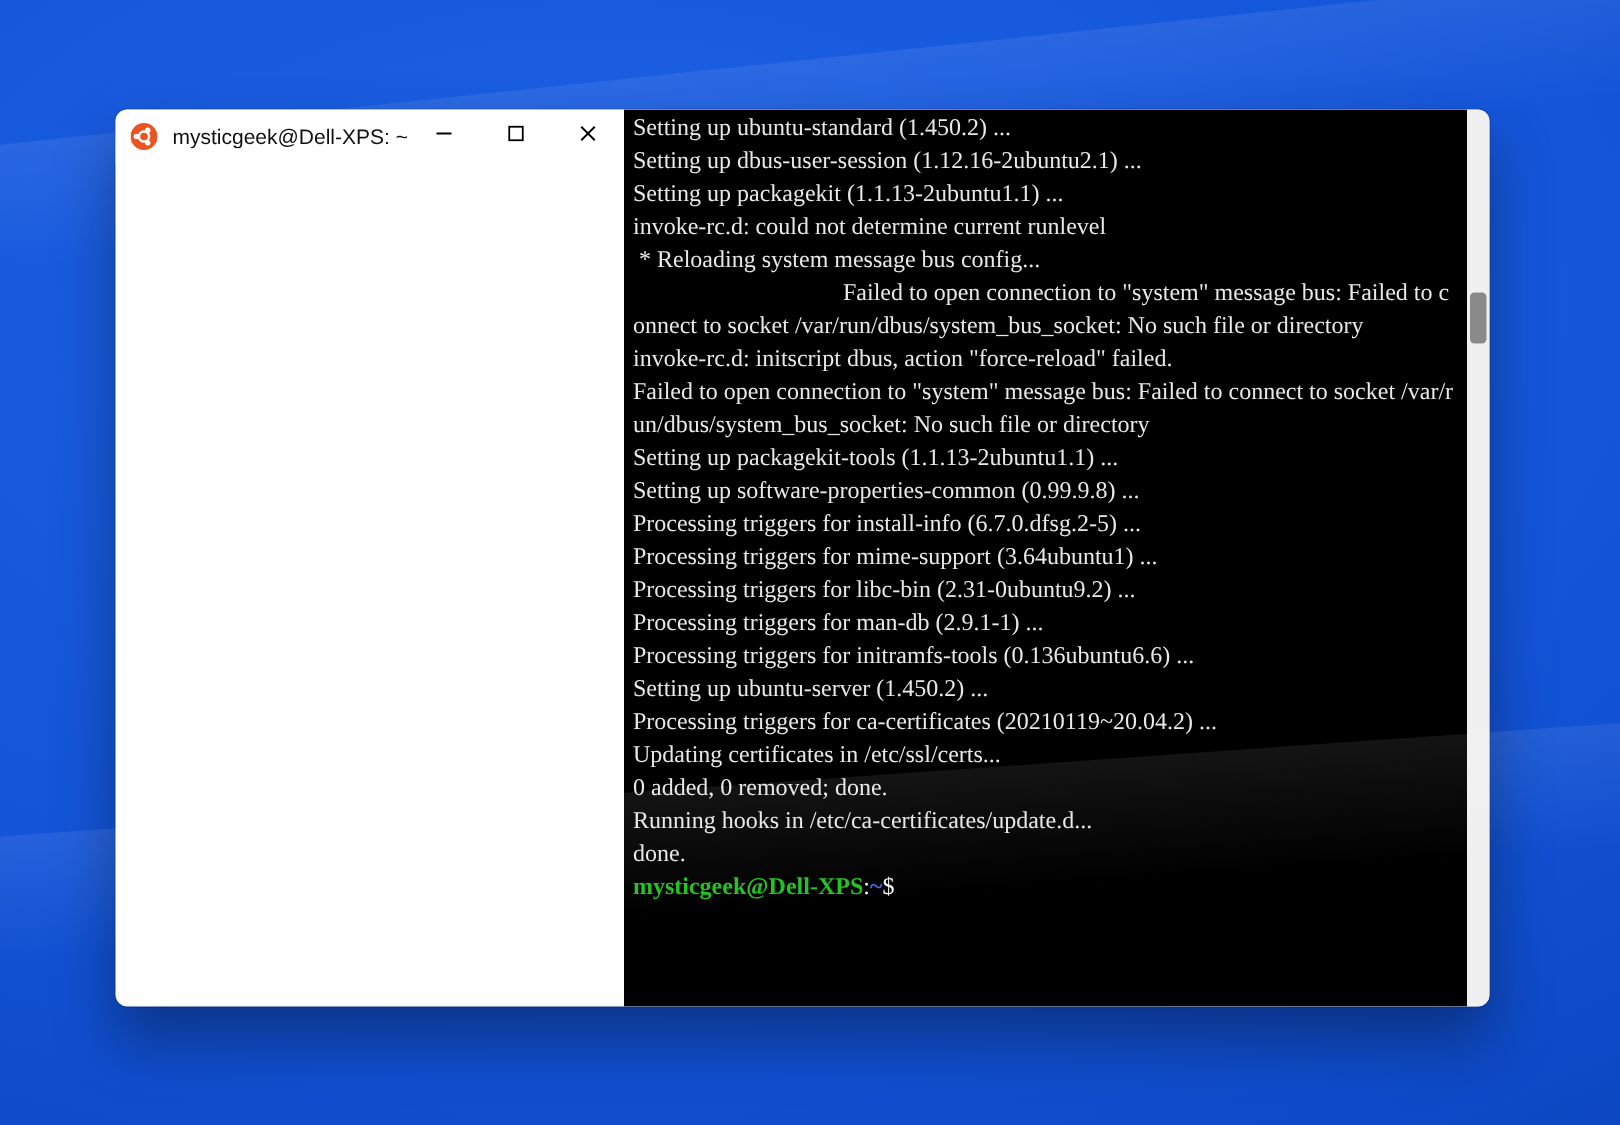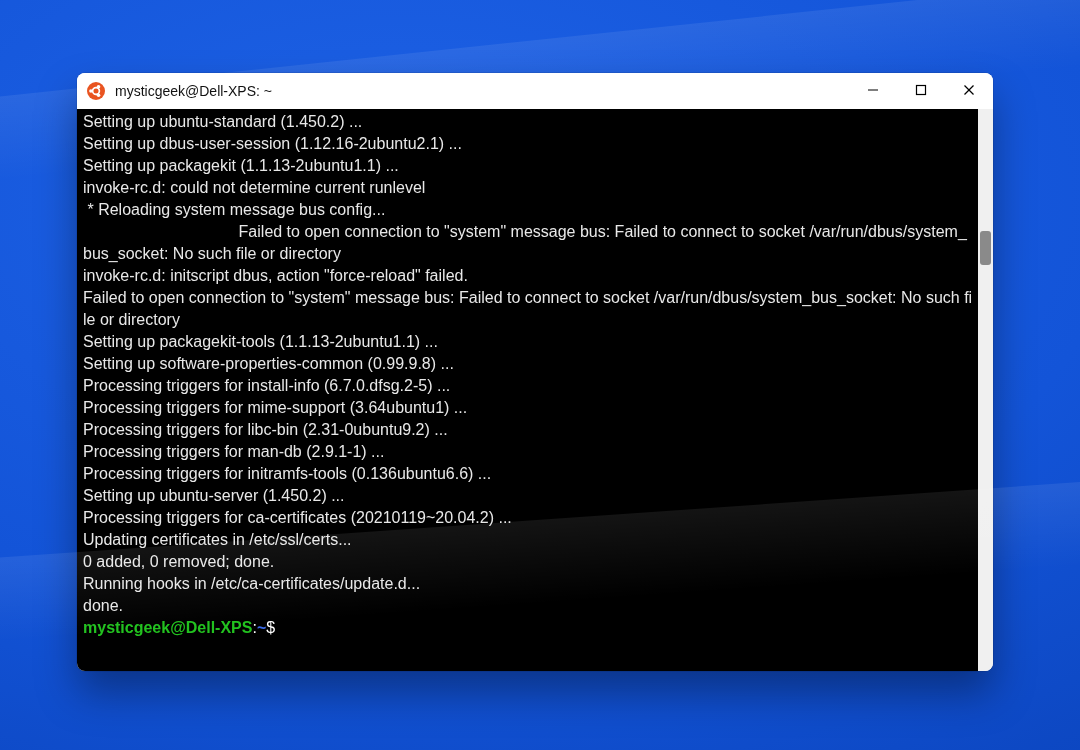--- a/index.html
+++ b/index.html
@@ -32,21 +32,20 @@
   .window {
     position: absolute;
     left: 77px;
     top: 73px;
     width: 916px;
     height: 598px;
     background: #ffffff;
     border-radius: 8px;
     box-shadow: 0 22px 40px rgba(0,0,0,0.35), 0 0 0 1px rgba(0,0,0,0.08);
     display: flex;
-    flex-direction: column;
     overflow: hidden;
   }
 
   .titlebar {
     height: 36px;
     background: #ffffff;
     display: flex;
     align-items: center;
     padding: 0 0 0 10px;
     flex-shrink: 0;
@@ -79,21 +78,21 @@
   .client {
     flex: 1 1 auto;
     position: relative;
     display: flex;
     min-height: 0;
   }
   .terminal {
     flex: 1 1 auto;
     background: #000000;
     color: #e8e8e8;
-    font-family: Liberation Sans, sans-serif;
+    font-family: Liberation Serif, serif;
     font-size: 16px;
     line-height: 22px;
     padding: 2px 4px 8px 6px;
     white-space: pre-wrap;
     word-break: break-all;
     overflow: hidden;
   }
   .prompt-user { color: #22c21f; font-weight: bold; }
   .prompt-sep  { color: #ffffff; }
   .prompt-path { color: #3a6ae8; font-weight: bold; }

